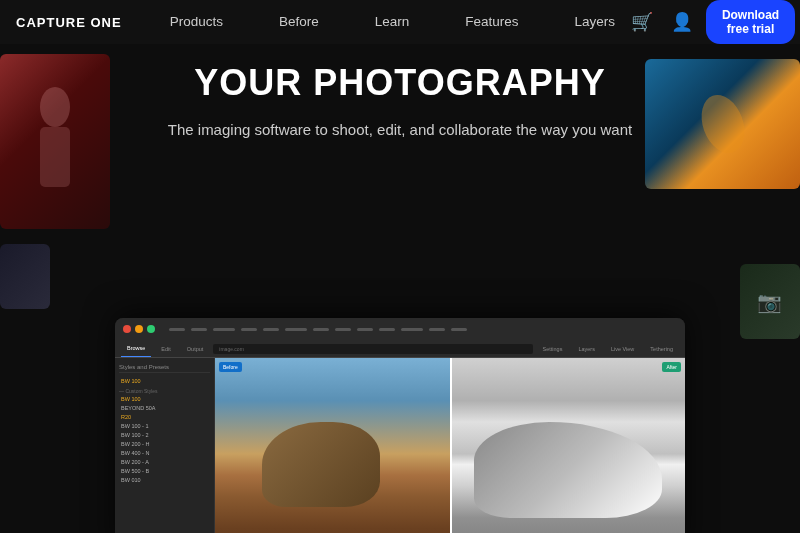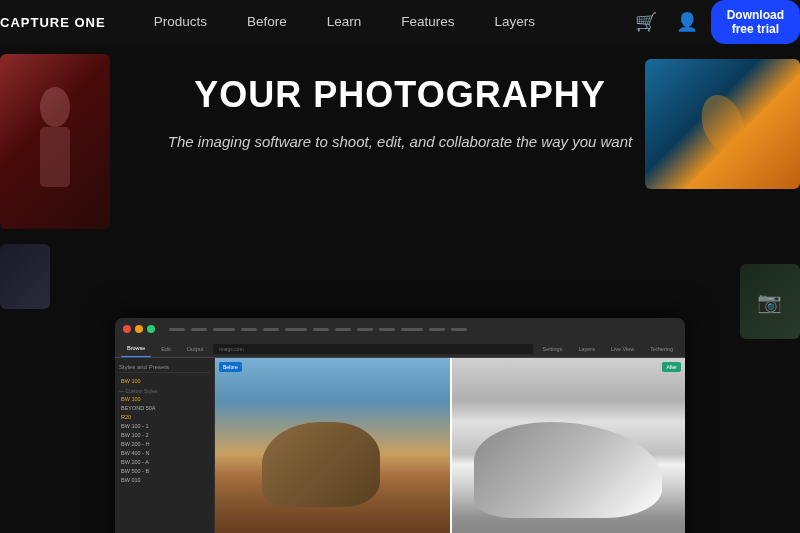--- a/index.html
+++ b/index.html
@@ -14,34 +14,34 @@
 
     
     nav {
       position: absolute;
       top: 0; left: 0; right: 0;
       height: 44px;
       background: #111;
       display: flex;
       align-items: center;
       z-index: 10;
-      padding: 0 0;
+      padding: 0 16px;
     }
     .nav-logo {
       font-size: 13px;
       font-weight: 700;
       letter-spacing: 1px;
       color: #fff;
       margin-right: 32px;
       white-space: nowrap;
     }
     .nav-links {
       display: flex;
       align-items: center;
-      gap: 8px;
+      gap: 24px;
       flex: 1;
     }
     .nav-link {
       color: #ccc;
       font-size: 13.5px;
       padding: 0 16px;
       cursor: pointer;
       text-decoration: none;
       line-height: 44px;
     }
@@ -122,41 +122,40 @@
       display: flex; align-items: center; justify-content: center;
     }
     .photo-bike {
       width: 100%; height: 100%;
       background: linear-gradient(135deg, #1a1a2a 0%, #2a2a3a 100%);
     }
 
     
     .hero-text {
       position: absolute;
-      top: 30px;
+      top: 18px;
       left: 50%;
       transform: translateX(-50%);
       text-align: center;
       width: 520px;
     }
     .hero-title {
       font-size: 36px;
       font-weight: 900;
       line-height: 1.15;
       letter-spacing: 1px;
       color: #fff;
       text-transform: uppercase;
       margin-bottom: 16px;
     }
     .hero-subtitle {
       font-size: 15px;
       color: #ccc;
       line-height: 1.5;
       font-weight: 400;
-      font-style: italic;
     }
 
     
     .app-mockup {
       position: absolute;
       bottom: -20px;
       left: 50%;
       transform: translateX(-50%);
       width: 570px;
       height: 235px;

